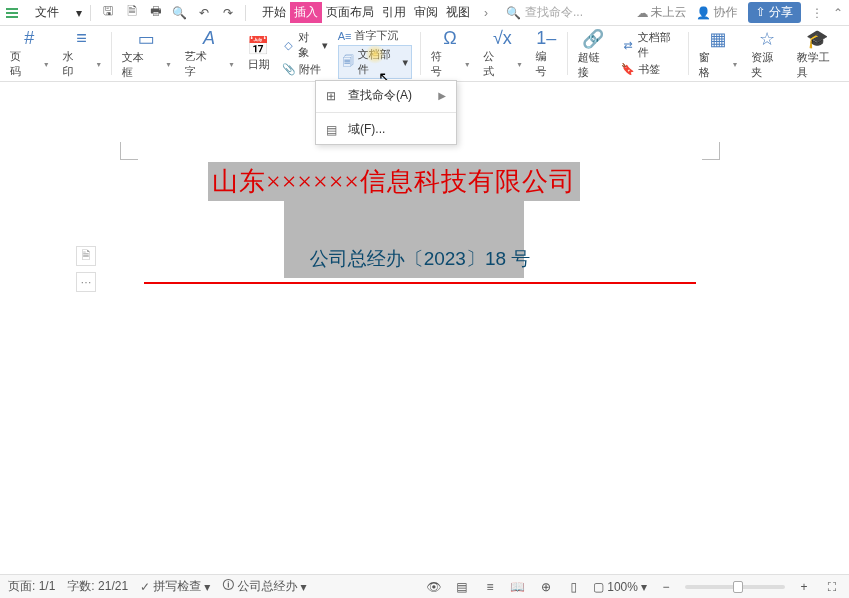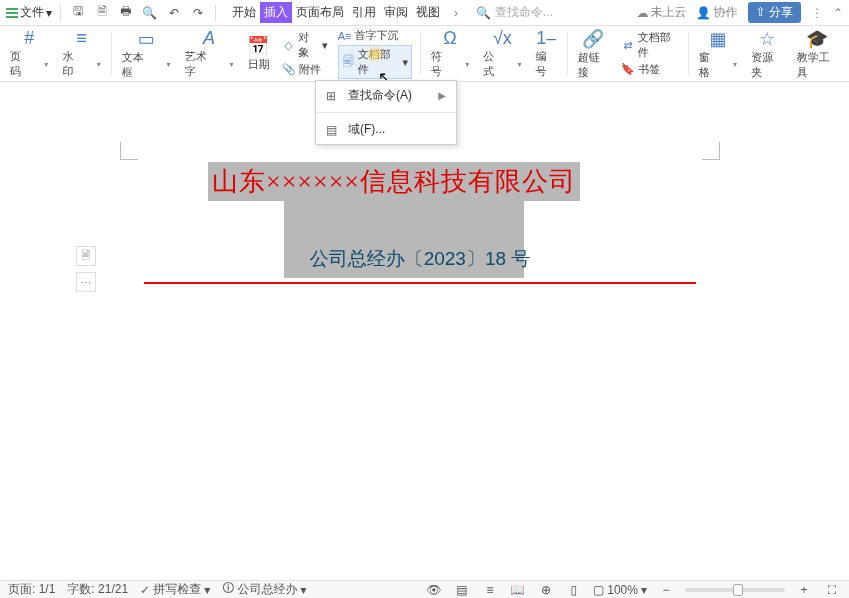--- a/index.html
+++ b/index.html
@@ -1,26 +1,26 @@
 <!DOCTYPE html>
 <html><head>
 <meta charset="utf-8">
 <style>
 * { margin: 0; padding: 0; box-sizing: border-box; font-family: "Microsoft YaHei", Arial, sans-serif; }
 body { width: 849px; height: 598px; background: #fff; overflow: hidden; font-size: 12px; color: #333; position: relative; }
 
 
 .topbar { height: 26px; background: #fff; border-bottom: 1px solid #e0e0e0; display: flex; align-items: center; padding: 0 6px; gap: 6px; }
-.topbar .file-btn { display: flex; align-items: center; gap: 2px; cursor: pointer; }
+.topbar .file-btn { display: flex; align-items: center; gap: 17px; cursor: pointer; }
 .topbar .file-btn .ham { display: inline-block; width: 12px; height: 10px; background: linear-gradient(#4a6 0 2px, transparent 2px 4px, #4a6 4px 6px, transparent 6px 8px, #4a6 8px 10px); }
 .topbar .icon-btn { width: 18px; height: 18px; display: inline-flex; align-items: center; justify-content: center; cursor: pointer; color: #555; }
 .topbar .sep { width: 1px; height: 16px; background: #ddd; margin: 0 2px; }
 .topbar .tabs { display: flex; gap: 0; margin-left: 4px; justify-content: flex-end; }
 .topbar .tab { padding: 2px 4px; cursor: pointer; font-size: 12px; }
-.topbar .tab.active { background: #8b5cf6; color: #fff; }
+.topbar .tab.active { background: #ec4899; color: #fff; }
 .topbar .chev { color: #888; cursor: pointer; padding: 0 4px; }
 .topbar .search { display: flex; align-items: center; gap: 4px; color: #aaa; margin-left: 8px; }
 .topbar .right { margin-left: auto; display: flex; align-items: center; gap: 10px; }
 .topbar .cloud { color: #888; display: flex; align-items: center; gap: 2px; cursor: pointer; }
 .topbar .share { background: #4a7ebf; color: #fff; padding: 2px 8px; border-radius: 3px; cursor: pointer; }
 
 
 .ribbon { height: 56px; background: #fff; border-bottom: 1px solid #e0e0e0; display: flex; align-items: stretch; padding: 0 4px; gap: 2px; }
 .rgroup { display: flex; flex-direction: column; align-items: center; justify-content: center; padding: 2px 6px; cursor: pointer; position: relative; }
 .rgroup .ricon { font-size: 18px; color: #4a7ebf; height: 22px; display: flex; align-items: center; }
@@ -47,21 +47,21 @@
 .page { position: absolute; left: 120px; top: 0; width: 600px; background: #fff; }
 .page .margin-corner-l { position: absolute; top: 60px; left: 0; width: 18px; height: 18px; border-left: 1px solid #bbb; border-bottom: 1px solid #bbb; }
 .page .margin-corner-r { position: absolute; top: 60px; right: 0; width: 18px; height: 18px; border-right: 1px solid #bbb; border-bottom: 1px solid #bbb; }
 .page .line1 { position: absolute; top: 80px; left: 88px; background: #b8b8b8; color: #d00; font-family: "SimSun", serif; font-size: 26px; padding: 2px 4px; letter-spacing: 1px; }
 .page .line2wrap { position: absolute; top: 114px; left: 164px; width: 240px; height: 82px; background: #b8b8b8; }
 .page .line2 { position: absolute; top: 164px; left: 100px; right: 100px; text-align: center; font-family: "SimSun", serif; font-size: 19px; color: #0c4a6e; }
 .page .line2 .sel { background: #b8b8b8; }
 .page .redline { position: absolute; top: 200px; left: 24px; right: 24px; height: 2px; background: #e00; }
 
 
-.status { position: absolute; bottom: 0; left: 0; right: 0; height: 18px; background: #f7f7f7; border-top: 1px solid #e0e0e0; display: flex; align-items: center; padding: 0 8px; gap: 12px; font-size: 12px; color: #555; }
+.status { position: absolute; bottom: 0; left: 0; right: 0; height: 24px; background: #f7f7f7; border-top: 1px solid #e0e0e0; display: flex; align-items: center; padding: 0 8px; gap: 12px; font-size: 12px; color: #555; }
 .status .sitem { display: flex; align-items: center; gap: 3px; cursor: pointer; }
 .status .sicon { color: #666; }
 .status .right { margin-left: auto; display: flex; align-items: center; gap: 10px; }
 .status .viewbtn { width: 18px; height: 18px; display: inline-flex; align-items: center; justify-content: center; cursor: pointer; }
 .status .slider { width: 100px; height: 4px; background: #ddd; position: relative; border-radius: 2px; }
 .status .slider .thumb { position: absolute; top: -4px; left: 48px; width: 10px; height: 12px; background: #fff; border: 1px solid #aaa; border-radius: 2px; }
 </style>
 </head>
 <body>
 

